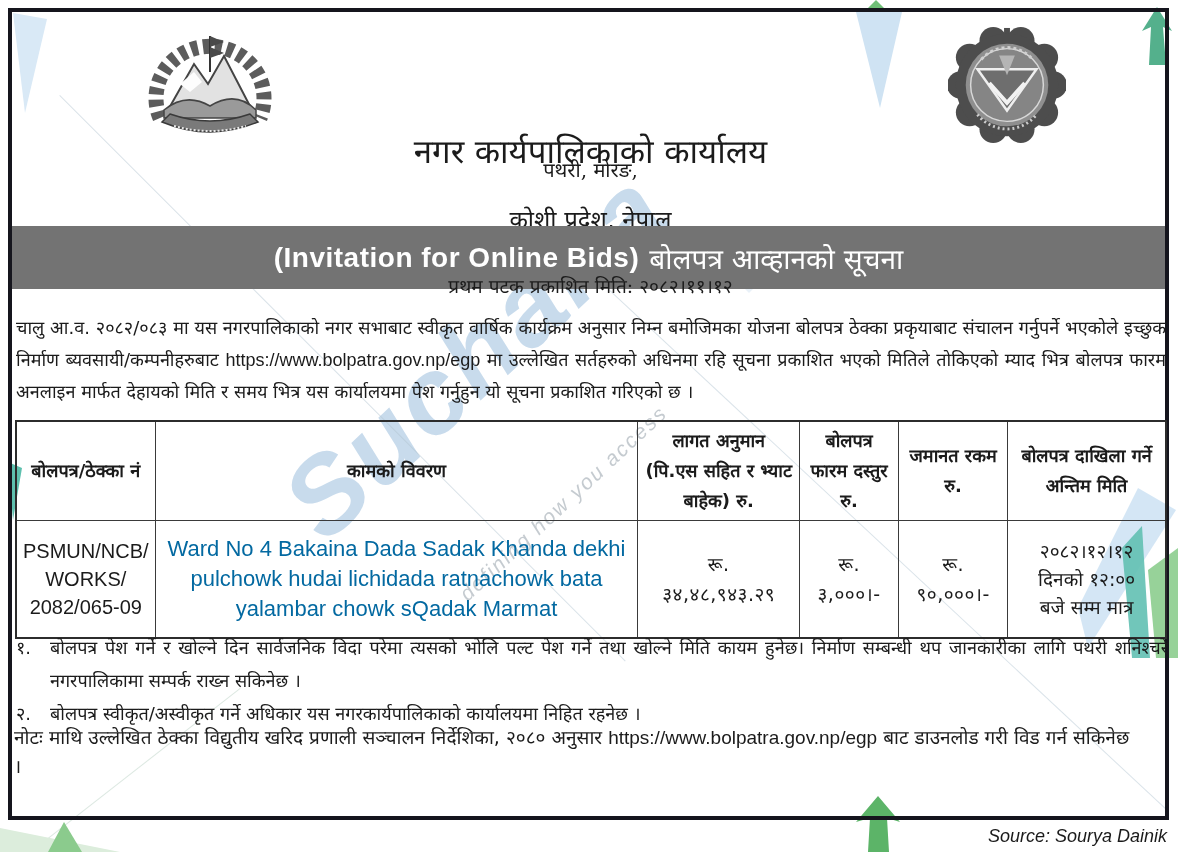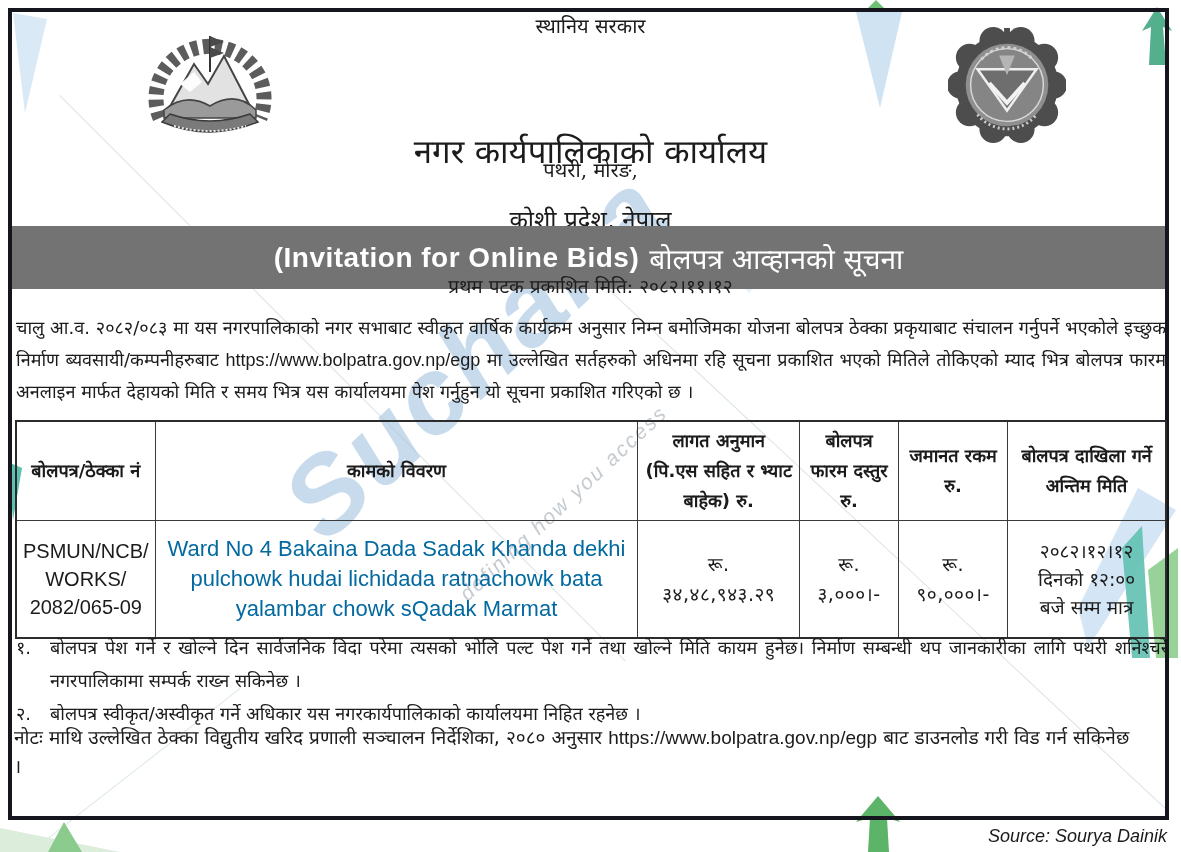--- a/index.html
+++ b/index.html
@@ -139,21 +139,20 @@
     </g>
     <circle cx="60" cy="60" r="42" fill="#8f8f8f"></circle>
     <circle cx="60" cy="60" r="37" fill="#858585" stroke="#d8d8d8" stroke-width="1.5"></circle>
     <path d="M30,44 L90,44 L60,86 Z" fill="#6e6e6e" stroke="#efefef" stroke-width="2.5"></path>
     <path d="M42,58 L60,78 L78,58" fill="none" stroke="#f2f2f2" stroke-width="4"></path>
     <path d="M52,30 L60,50 L68,30" fill="#b5b5b5"></path>
     <path d="M34,34 A34,34 0 0 1 86,34" fill="none" stroke="#d0d0d0" stroke-width="3" stroke-dasharray="3 3"></path>
     <path d="M30,90 A38,38 0 0 0 90,90" fill="none" stroke="#cccccc" stroke-width="3" stroke-dasharray="2 3"></path>
   </svg>
 
-  <div class="hdr super">स्थानिय सरकार</div>
   <div class="hdr office">नगर कार्यपालिकाको कार्यालय</div>
   <div class="hdr addr1">पथरी, मोरङ,</div>
   <div class="hdr addr2">कोशी प्रदेश, नेपाल</div>
 
   <div class="banner">
     <span class="lat">(Invitation for Online Bids)</span>
     <span class="nep">बोलपत्र आव्हानको सूचना</span>
   </div>
   <div class="pubdate">प्रथम पटक प्रकाशित मिति: २०८२।११।१२</div>
 

